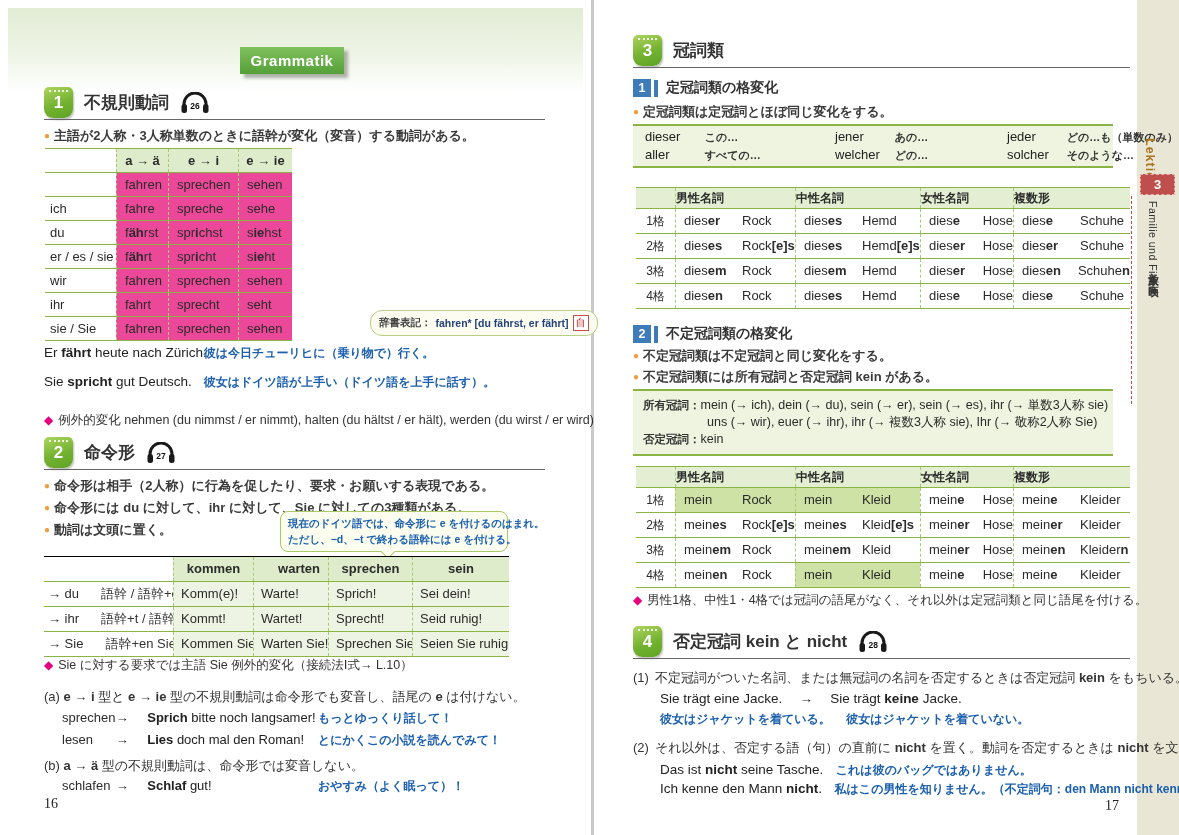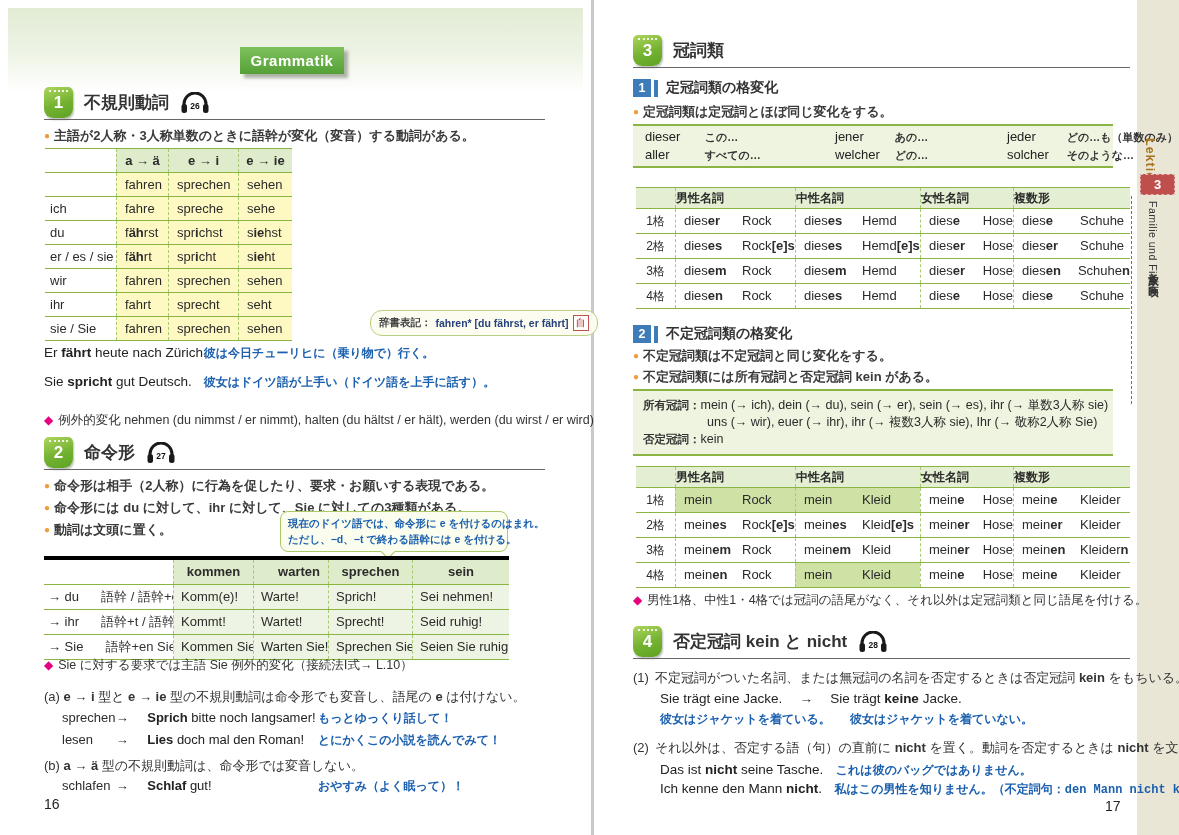--- a/index.html
+++ b/index.html
@@ -42,21 +42,21 @@
   .bullet .bdot{color:#ef9c3e;font-size:10px;margin-right:4px;vertical-align:1px;}
   .dia{color:#e5007f;margin-right:5px;font-size:12px;}
   .note{font-size:12.5px;color:#333;white-space:nowrap;}
   .jablue{color:#1b5fae;font-weight:bold;}
 
   
   .vtable{left:45px;top:148px;width:247px;font-size:13px;}
   .vrow{display:grid;grid-template-columns:71px 52px 70px 54px;border-bottom:1px solid #8ab543;}
   .vhead{border-top:1px solid #8ab543;font-weight:bold;}
   .vhead .vc{background:#dfeccb;text-align:center;}
-  .vc{height:23px;line-height:23px;padding-left:8px;background:#fef9c3;border-left:1px dashed #a7ca70;overflow:hidden;}
+  .vc{height:23px;line-height:23px;padding-left:8px;background:#ec4899;border-left:1px dashed #a7ca70;overflow:hidden;}
   .vc.c0{background:#fff;border-left:none;padding-left:5px;}
   .vhead .vc.c0{background:#fff;}
 
   
   .dictnote{left:370px;top:310px;height:24px;border:1.5px solid #b9cd84;border-radius:12px;
       background:#fcfdf0;display:flex;align-items:center;padding:0 8px;gap:4px;white-space:nowrap;}
   .dictnote .dlabel{font-size:10.5px;color:#444;font-weight:bold;}
   .dictnote .dentry{font-size:10.5px;font-weight:bold;color:#26427c;}
   .dictnote .dtag{font-size:10px;color:#b02a25;border:1px solid #c0504d;padding:0 2px;background:#fff;}
 
@@ -66,21 +66,21 @@
 
   
   .bubble{left:280px;top:511px;width:212px;border:1.5px solid #a9c967;border-radius:8px;background:#fbfdee;
       padding:3px 7px;font-size:10.5px;line-height:1.55;color:#1b5fae;font-weight:bold;white-space:nowrap;}
   .bubble::after{content:"";position:absolute;bottom:-6px;left:102px;width:9px;height:9px;background:#fbfdee;
       border-right:1.5px solid #a9c967;border-bottom:1.5px solid #a9c967;transform:rotate(45deg);}
 
   
   .itable{left:44px;top:556px;width:465px;font-size:13px;}
   .irow{display:grid;grid-template-columns:129px 80px 75px 84px 97px;border-bottom:1px solid #8ab543;}
-  .ihead{border-top:4px solid #000000;}
+  .ihead{border-top:1px solid #000000;}
   .ihead .ic{background:#dfeccb;font-weight:bold;text-align:center;}
   .ic{height:24px;line-height:24px;padding-left:7px;background:#eef4e3;border-left:1px dashed #a7ca70;overflow:hidden;white-space:nowrap;}
   .ic.lab{background:#fff;border-left:none;padding-left:4px;}
   .ihead .ic.lab{background:#fff;}
   .ic .hint{font-size:13px;margin-left:22px;color:#333;}
 
   .abrow{font-size:13px;white-space:nowrap;}
   .abrow .inf{display:inline-block;width:50px;margin-left:18px;}
   .abrow .arr{display:inline-block;width:28px;}
   .abrow .gde{display:inline-block;width:167px;color:#222;}
@@ -106,23 +106,23 @@
   .drow{display:grid;grid-template-columns:39px 120px 125px 93px 117px;border-bottom:1px solid #8ab543;}
   .dc{height:24px;line-height:24px;border-left:1px dashed #a7ca70;overflow:hidden;white-space:nowrap;display:flex;}
   .dc:first-child{border-left:none;}
   .dcase{justify-content:center;font-size:12px;}
   .dc .art{display:inline-block;width:58px;padding-left:8px;}
   #tblB .drow:nth-child(1) .dm,#tblB .drow:nth-child(1) .dn,#tblB .drow:nth-child(4) .dn{background:#cde2a4;}
 
   .numitem{font-size:13px;color:#333;white-space:nowrap;}
   .numitem .nlab{display:inline-block;width:22px;}
   .gline{font-size:13.5px;color:#222;white-space:nowrap;}
-  .jline{font-size:12px;white-space:nowrap;font-family:Liberation Mono, monospace;}
-
-  .pagenum{font-family:Liberation Sans, sans-serif;font-size:14px;color:#222;}
+  .jline{font-size:12px;white-space:nowrap;}
+
+  .pagenum{font-family:Liberation Serif, serif;font-size:14px;color:#222;}
 
   
   .v-lektion{left:1143px;top:138px;writing-mode:vertical-rl;font-size:12.5px;font-weight:bold;color:#a8741d;letter-spacing:1px;}
   .box3{left:1140px;top:174px;width:35px;height:21px;background:#bf4f4c;border:1px dashed #e3b6b2;box-sizing:border-box;
       color:#fff;font-weight:bold;font-size:13px;display:flex;align-items:center;justify-content:center;}
   .v-de{left:1147px;top:201px;writing-mode:vertical-rl;font-size:10.5px;color:#333;letter-spacing:.5px;}
   .v-ja{left:1147px;top:266px;writing-mode:vertical-rl;text-orientation:upright;font-size:10.5px;color:#333;font-weight:bold;}
 </style>
 </head>
 <body>
@@ -268,21 +268,21 @@
     <div class="ic" style="padding-left:0;">sprechen</div>
     <div class="ic" style="padding-left:0;">sein</div>
   </div>
   <div>
 
   <div class="irow">
       <div class="ic lab"><span>→ du</span><span class="hint">語幹 / 語幹+e</span></div>
       <div class="ic">Komm(e)!</div>
       <div class="ic">Warte!</div>
       <div class="ic">Sprich!</div>
-      <div class="ic">Sei nehmen!</div>
+      <div class="ic">Sei dein!</div>
     </div>
       <div class="irow">
       <div class="ic lab"><span>→ ihr</span><span class="hint">語幹+t / 語幹+et</span></div>
       <div class="ic">Kommt!</div>
       <div class="ic">Wartet!</div>
       <div class="ic">Sprecht!</div>
       <div class="ic">Seid ruhig!</div>
     </div>
       <div class="irow">
       <div class="ic lab"><span>→ Sie</span><span class="hint">語幹+en Sie!</span></div>

